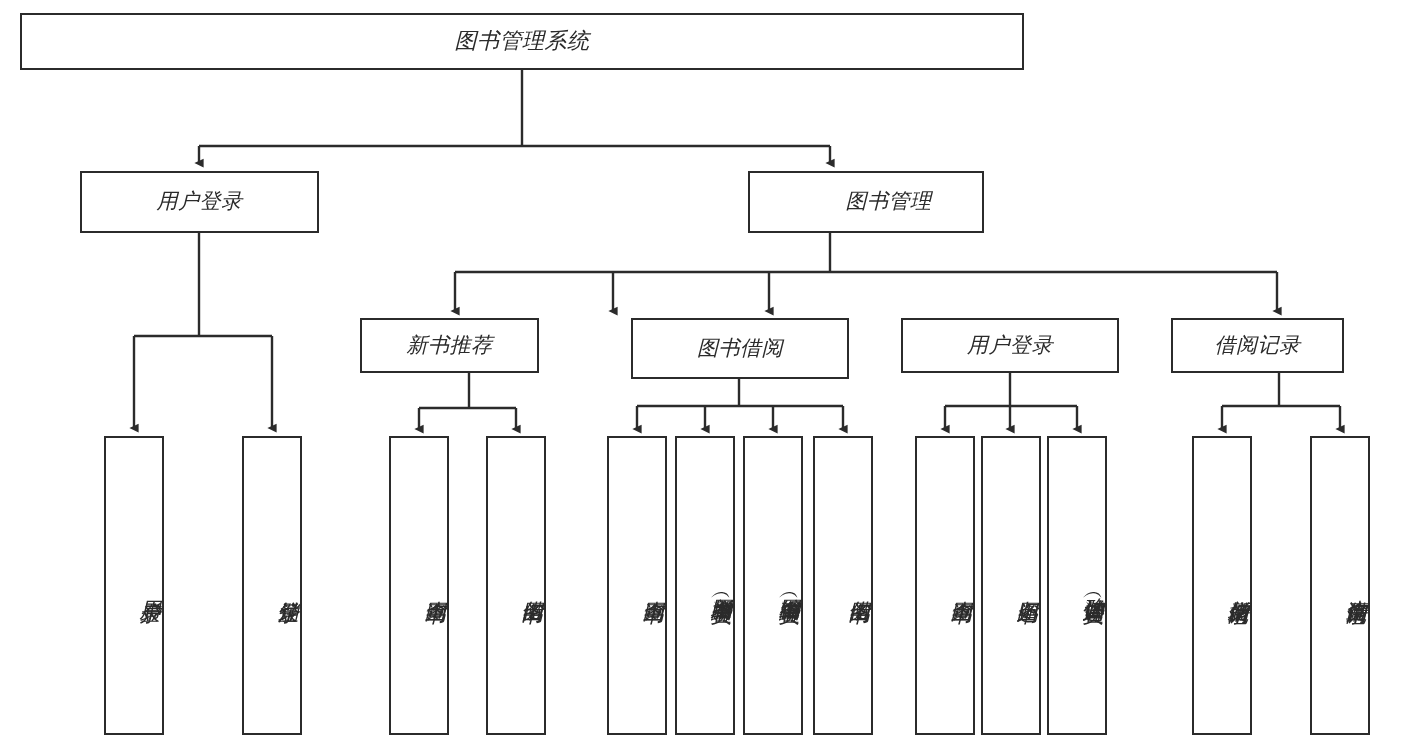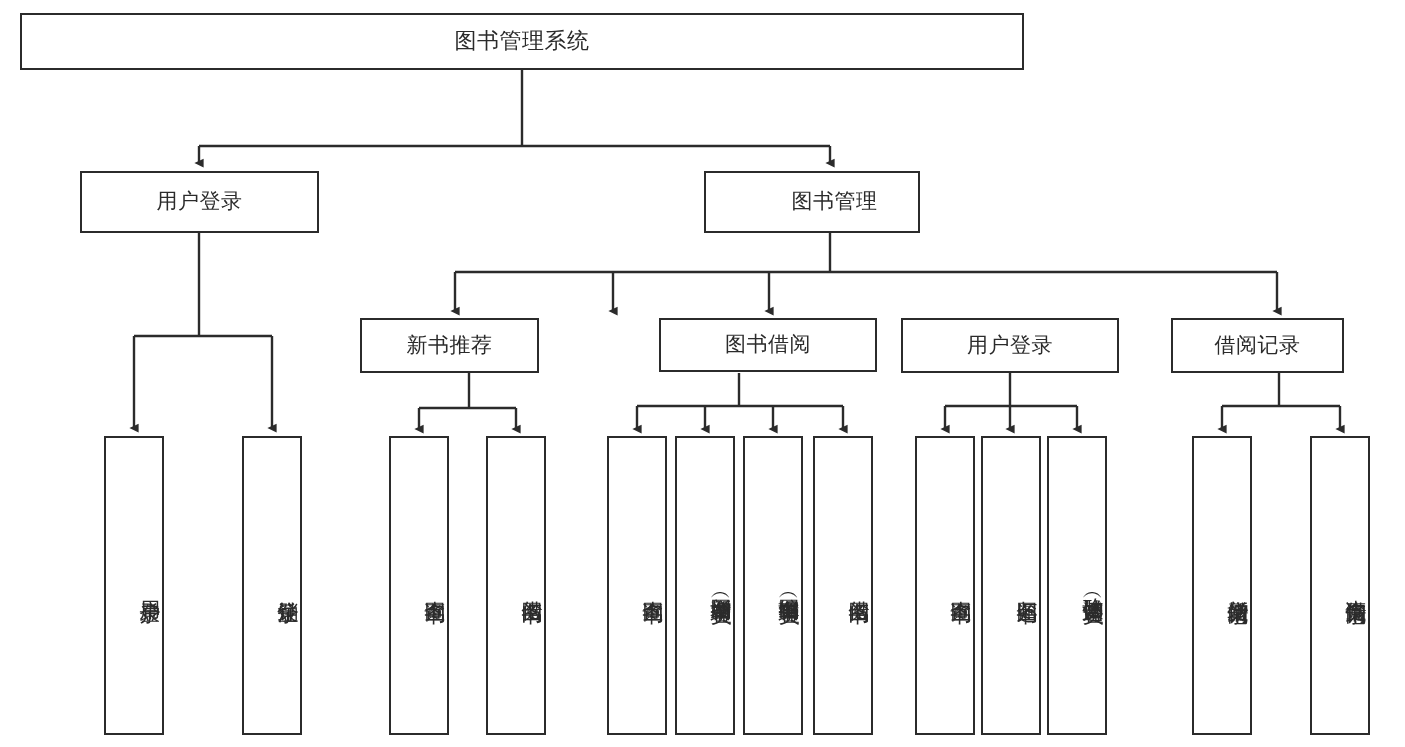--- a/index.html
+++ b/index.html
@@ -28,20 +28,21 @@
   }
   .node {
     position: absolute;
     box-sizing: border-box;
     background: #ffffff;
     border: 2px solid #2b2b2b;
     display: flex;
     align-items: center;
     justify-content: center;
     color: #2b2b2b;
+    font-style: italic;
   }
   .node.horiz {
     font-size: 21px;
     line-height: 1.1;
     letter-spacing: 0.5px;
   }
   .node.root {
     font-size: 22px;
   }
   .node.vert {
@@ -127,28 +128,28 @@
     </g>
   </svg>
 
   <div class="node horiz root" style="left:20px; top:13px; width:1004px; height:57px;">
     <span>图书管理系统</span>
   </div>
 
   <div class="node horiz" style="left:80px; top:171px; width:239px; height:62px;">
     <span>用户登录</span>
   </div>
-  <div class="node horiz" style="left:704px; top:171px; width:216px; height:62px;padding-left:45px;">
+  <div class="node horiz" style="left:748px; top:171px; width:236px; height:62px;padding-left:45px;">
     <span>图书管理</span>
   </div>
 
   <div class="node horiz" style="left:360px; top:318px; width:179px; height:55px;text-align:right;">
     <span>新书推荐</span>
   </div>
-  <div class="node horiz" style="left:631px; top:318px; width:218px; height:54px;margin-left:28px;">
+  <div class="node horiz" style="left:631px; top:318px; width:218px; height:61px;">
     <span>图书借阅</span>
   </div>
   <div class="node horiz" style="left:901px; top:318px; width:218px; height:55px;">
     <span>用户登录</span>
   </div>
   <div class="node horiz" style="left:1171px; top:318px; width:173px; height:55px;">
     <span>借阅记录</span>
   </div>
 
   <div class="node vert" style="left:104px; top:436px; width:60px; height:299px;">

